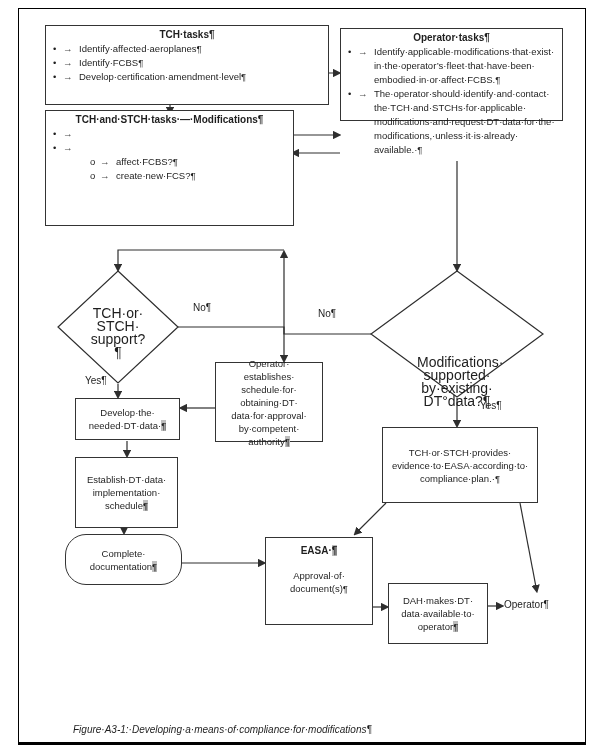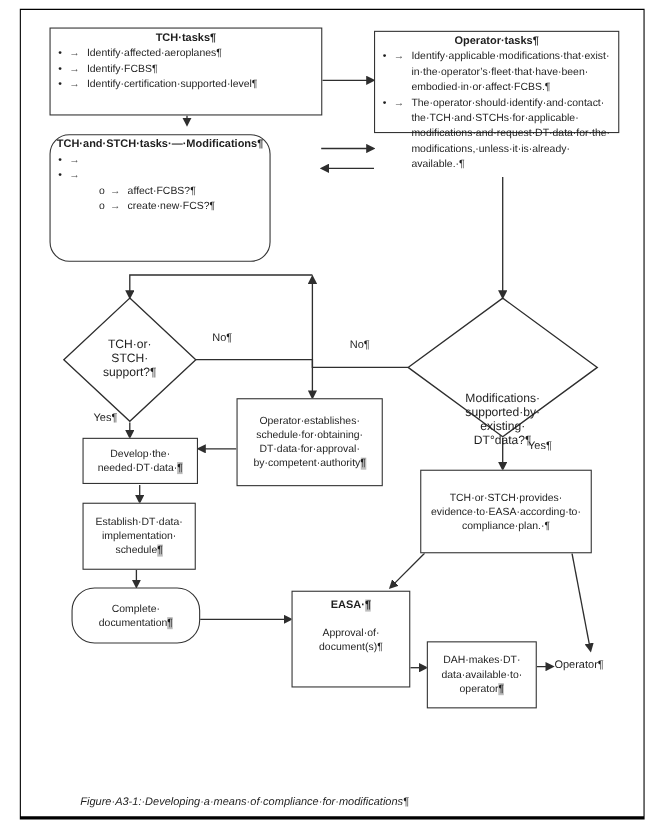--- a/index.html
+++ b/index.html
@@ -15,34 +15,34 @@
   .lis{padding-top:0px;}
   .li{display:flex;padding-left:7px;padding-right:3px;}
   .li .bul{flex:0 0 10px;}
   .li .arr{flex:0 0 16px;color:#4a4a4a;}
   .li .txt{flex:1;}
   .li.sub{padding-left:44px;}
 
   .ctr{display:flex;align-items:center;justify-content:center;text-align:center;line-height:13px;}
   .pm{background:#bdbdbd;}
 
-  .b-tch{left:45px;top:25px;width:248px;height:80px;}
+  .b-tch{left:45px;top:25px;width:284px;height:80px;}
   .b-op{left:340px;top:28px;width:223px;height:93px;}
-  .b-ts{left:45px;top:122px;width:201px;height:116px;border-radius:18px;}
-  .b-oe{left:215px;top:362px;width:133px;height:80px;padding:0 14px;}
+  .b-ts{left:45px;top:110px;width:249px;height:116px;}
+  .b-oe{left:215px;top:362px;width:108px;height:80px;padding:0 14px;}
   .b-dev{left:75px;top:398px;width:105px;height:42px;padding:0 10px;}
-  .b-est{left:75px;top:457px;width:103px;height:61px;padding:0 4px;}
+  .b-est{left:75px;top:457px;width:103px;height:71px;padding:0 4px;}
   .b-com{left:65px;top:534px;width:117px;height:51px;padding:0 14px;border-radius:21px;}
   .b-easa{left:265px;top:537px;width:108px;height:88px;text-align:center;}
   .b-easa .bt{padding-top:6px;}
   .b-easa .bd{margin-top:11px;line-height:13px;padding:0 19px;}
   .b-prov{left:382px;top:427px;width:156px;height:76px;padding:17px 7px;}
   .b-dah{left:388px;top:583px;width:100px;height:61px;padding:0 8px;}
 
-  .dtxt{position:absolute;text-align:center;font-size:11px;line-height:13px;}
+  .dtxt{position:absolute;text-align:center;font-size:14px;line-height:13px;}
   .d-left{left:88px;top:307px;width:60px;}
   .d-right{left:417px;top:308px;width:80px;margin-top:48px;}
 
   .lbl{position:absolute;font-size:10px;white-space:nowrap;}
   .l-noleft{left:193px;top:302px;}
   .l-noright{left:318px;top:308px;}
   .l-yesleft{left:85px;top:375px;}
   .l-yesright{left:480px;top:400px;}
   .l-oper{left:504px;top:599px;}
 
@@ -94,21 +94,21 @@
           <span class="txt">Identify·​affected·​aeroplanes¶</span>
         </div>
         <div class="li">
           <span class="bul">•</span>
           <span class="arr">→</span>
           <span class="txt">Identify·​FCBS¶</span>
         </div>
         <div class="li">
           <span class="bul">•</span>
           <span class="arr">→</span>
-          <span class="txt">Identify·​certification·​supported·​level¶</span>
+          <span class="txt">Develop·​certification·​amendment·​level¶</span>
         </div>
       </div>
   </div>
 
   <div class="box b-op">
     <div class="bt">Operator·​tasks¶</div>
     <div class="lis">
         <div class="li">
           <span class="bul">•</span>
           <span class="arr">→</span>

